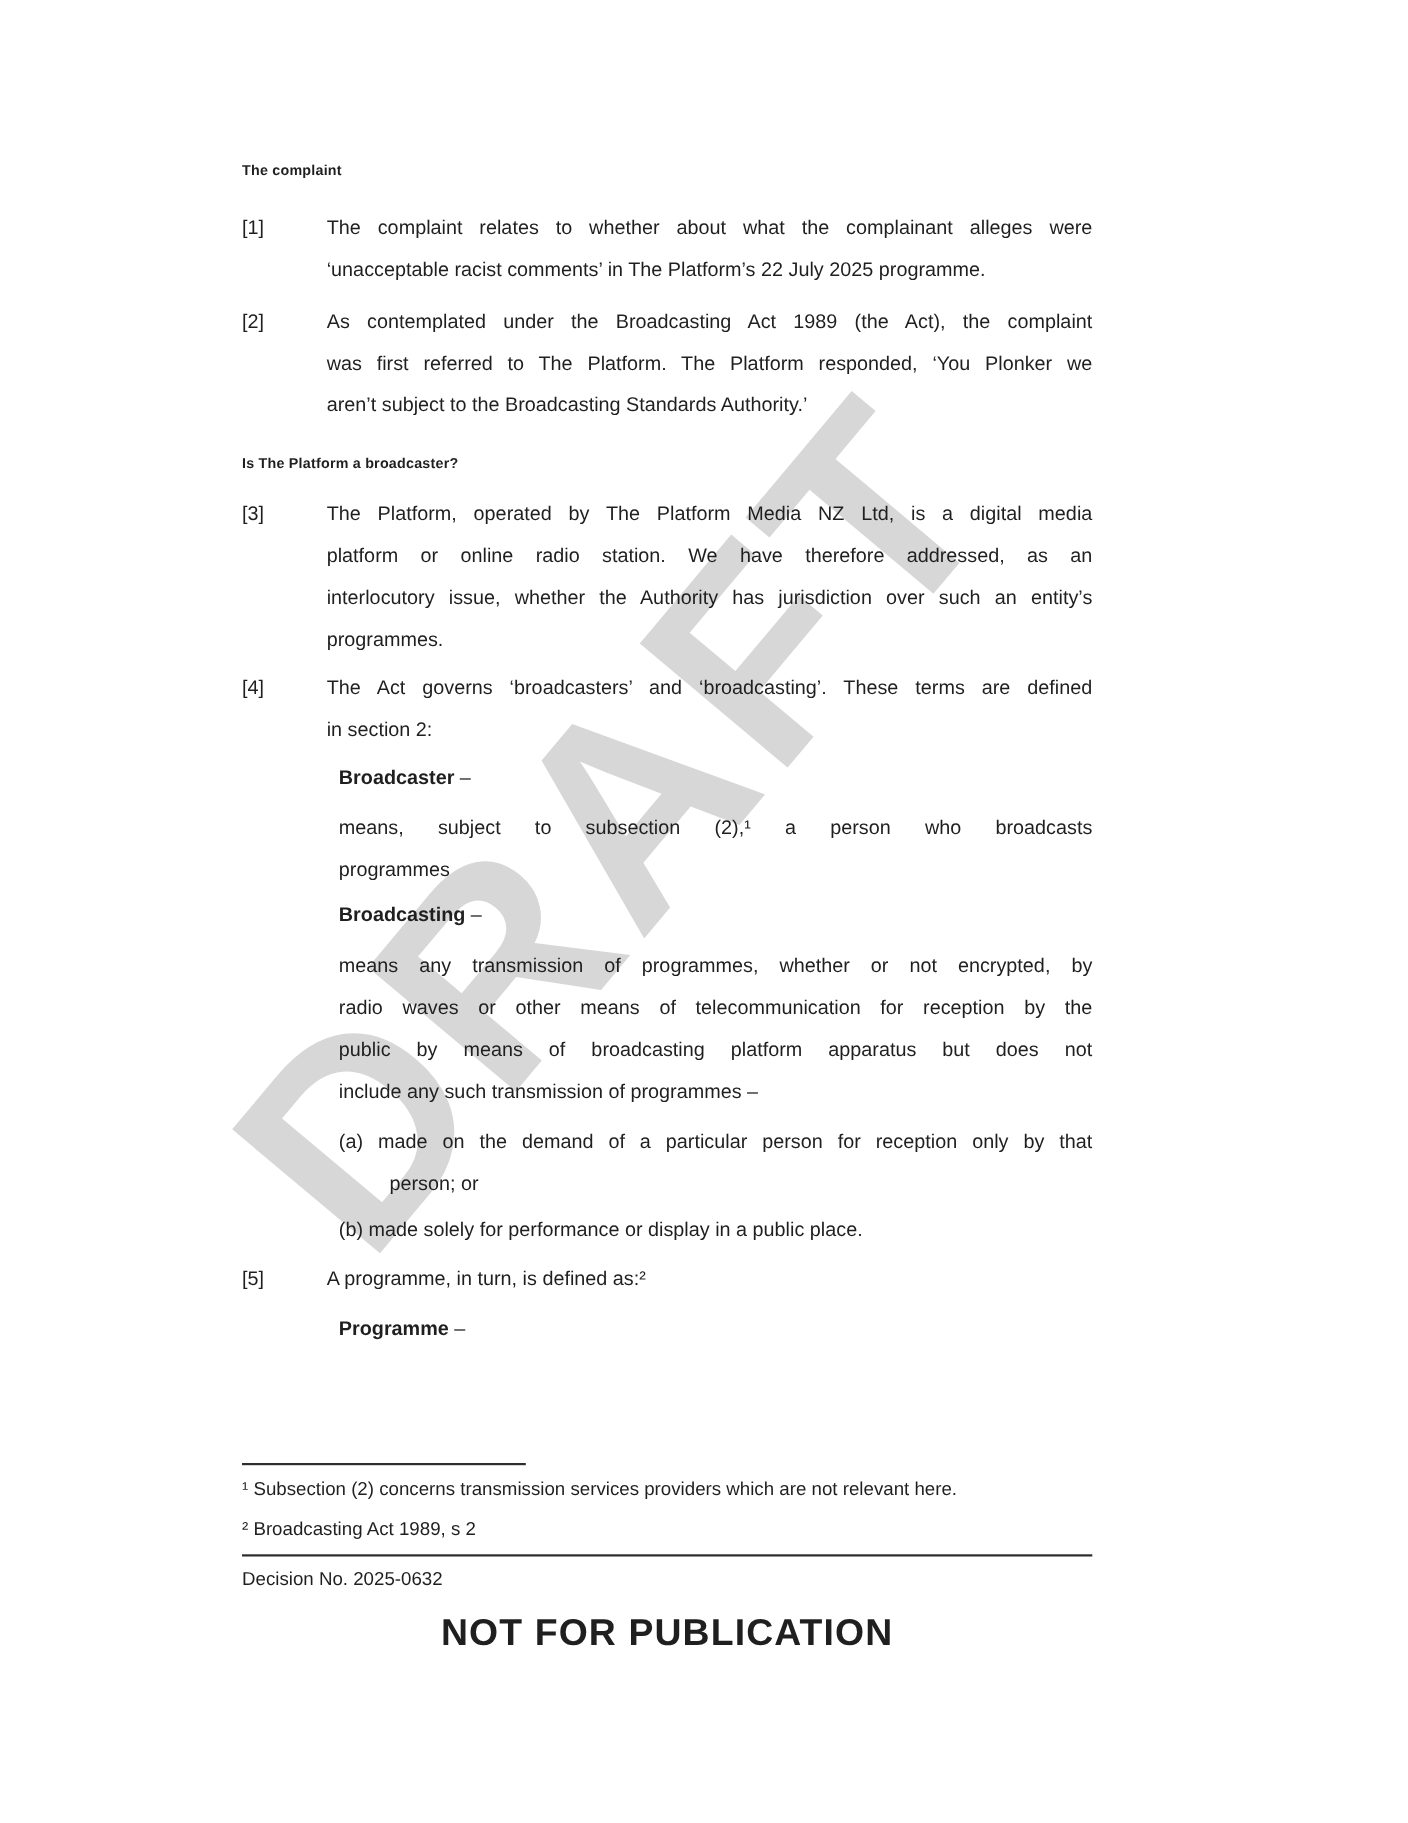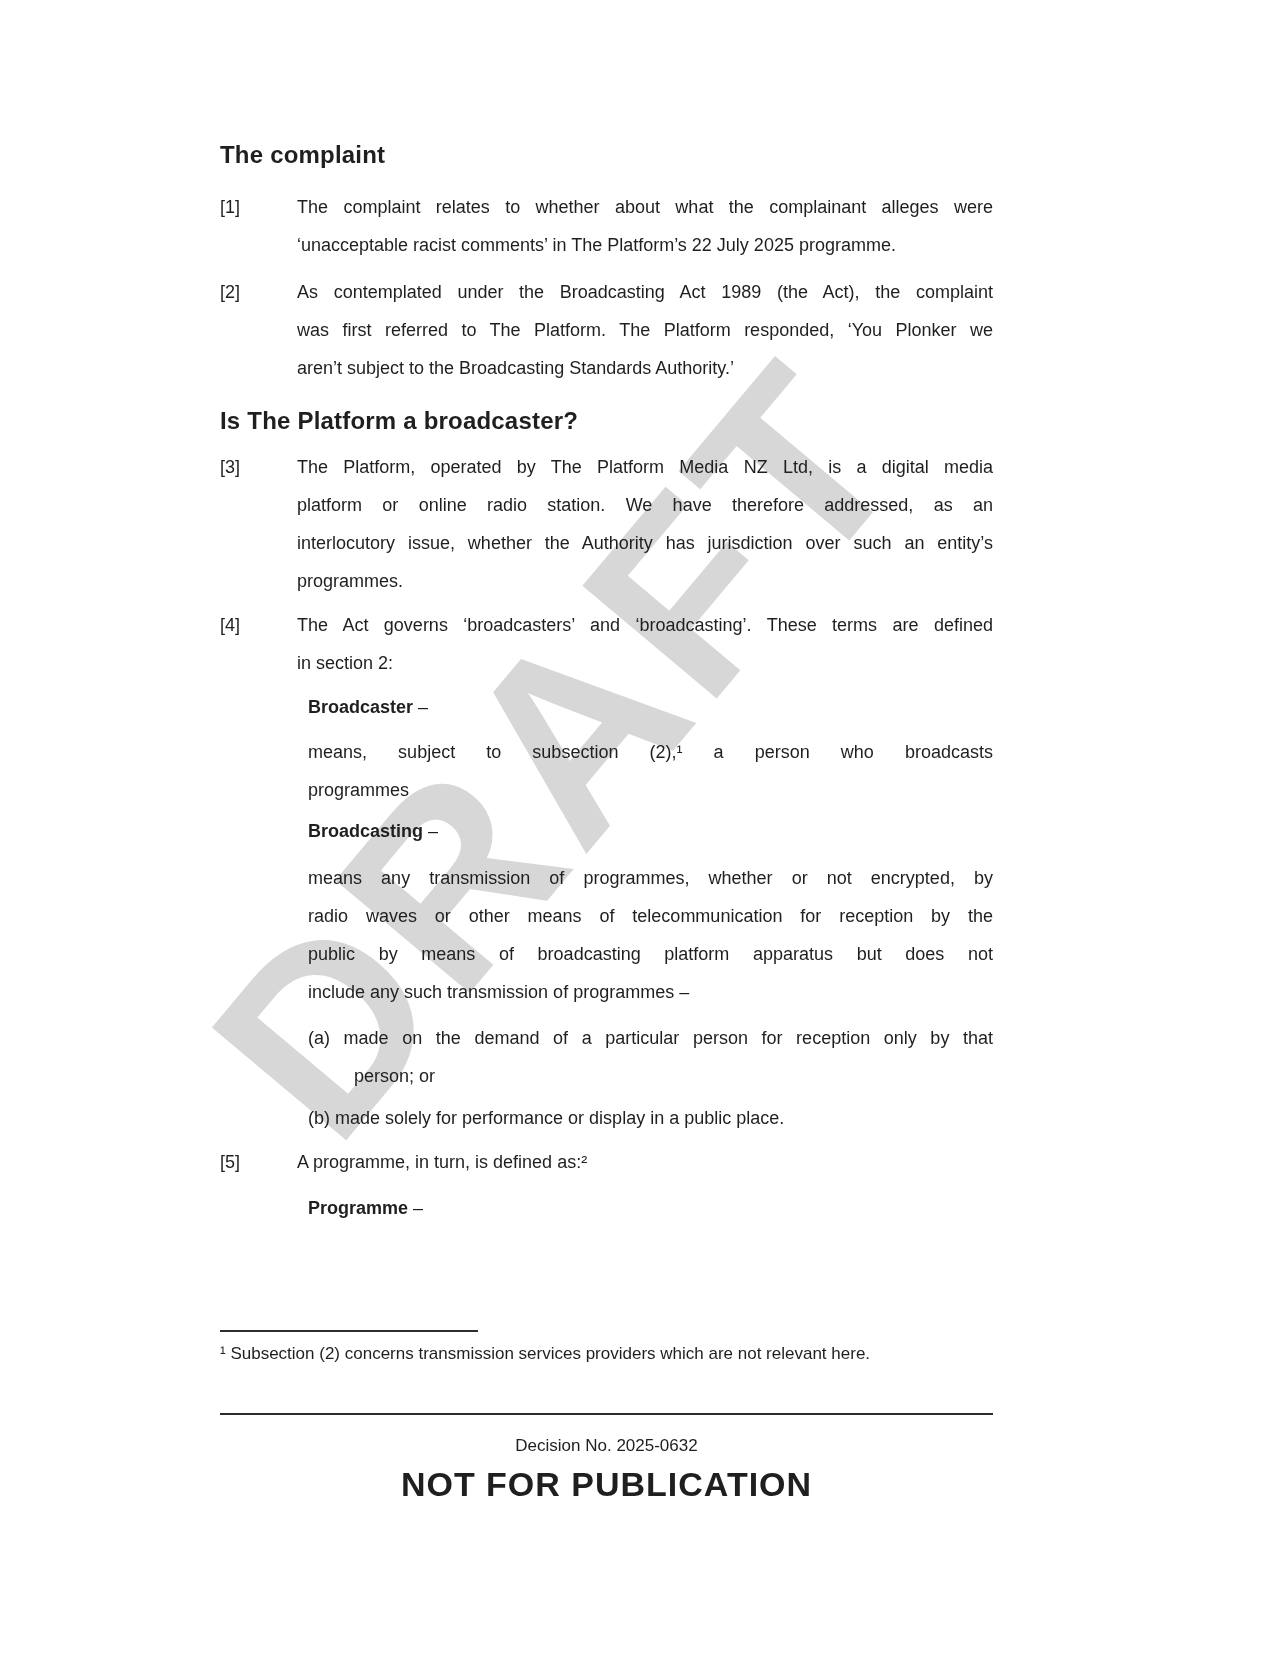--- a/index.html
+++ b/index.html
@@ -29,21 +29,21 @@
   
   .content {
     position: absolute;
     left: 220px; top: 136px;
     width: 773px;
     z-index: 1;
     font-size: 18px;
   }
 
   .heading {
-    font-size: 24px;
+    font-size: 13px;
     font-weight: bold;
     line-height: 38px;
     letter-spacing: 0.2px;
   }
   .heading.h2 { margin-top: 15px; }
 
   .para { position: relative; padding-left: 77px; }
   .para .num {
     position: absolute; left: 0; top: 0;
     line-height: 38px;
@@ -95,24 +95,24 @@
   
   .page-footer {
     position: absolute;
     left: 220px; top: 1413px;
     width: 773px;
     z-index: 1;
   }
   .footer-rule { border-top: 2px solid #2b2b2b; }
   .footer-row {
     display: flex;
-    justify-content: center;
+    justify-content: flex-start;
     font-size: 17px;
     line-height: 30px;
-    padding-top: 16px;
+    padding-top: 6px;
   }
 
   .stamp {
     position: absolute;
     left: 220px; top: 1462px;
     width: 773px;
     text-align: center;
     font-size: 34px;
     font-weight: bold;
     letter-spacing: 1px;
@@ -205,20 +205,21 @@
   <div class="quote term-line" id="t3">
     <span class="b">Programme</span><span> –</span>
   </div>
 
 </div>
 
 <div class="footnotes">
   <div class="fn-divider"></div>
   <div class="fn-lines">
       <div>¹ Subsection (2) concerns transmission services providers which are not relevant here.</div>
+      <div>² Broadcasting Act 1989, s 2</div>
     </div>
 </div>
 
 <div class="page-footer">
   <div class="footer-rule"></div>
   <div class="footer-row">
     <span>Decision No. 2025-063</span>
     <span>2</span>
   </div>
 </div>

